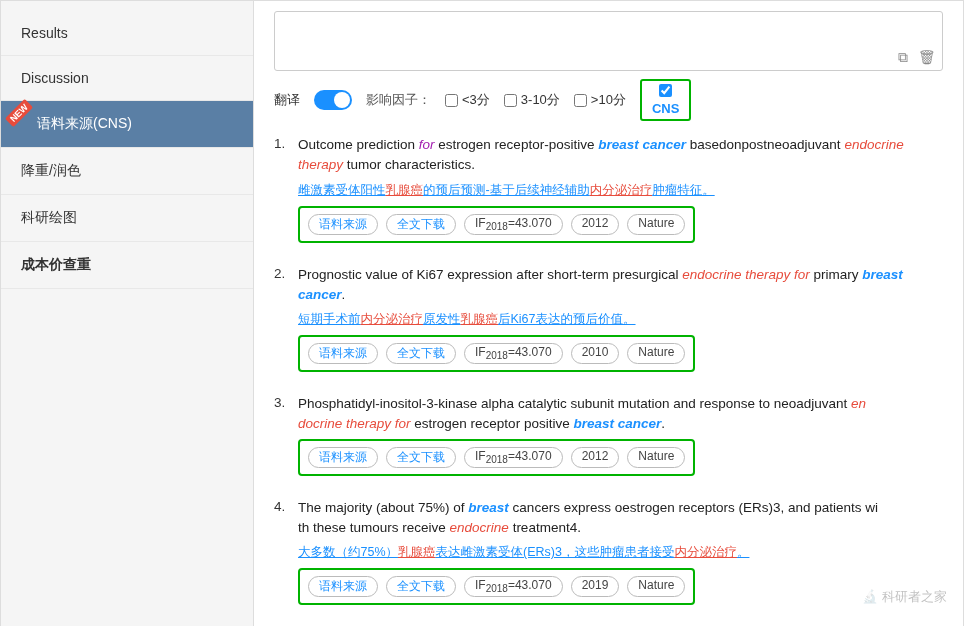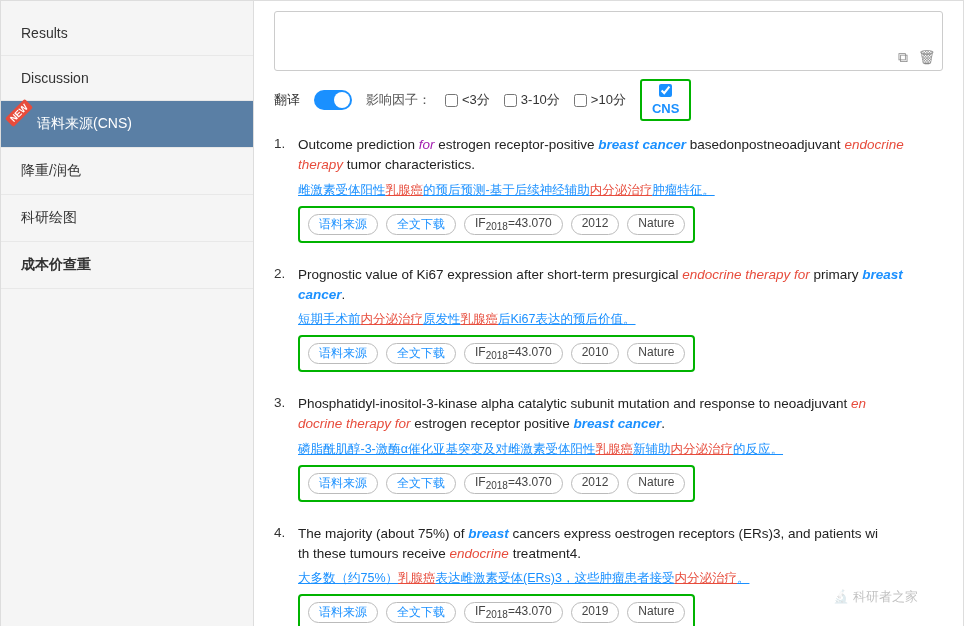--- a/index.html
+++ b/index.html
@@ -199,21 +199,21 @@
       cursor: pointer;
     }
     .tag.link {
       color: #1a90ff;
       cursor: pointer;
     }
 
     .watermark {
       position: fixed;
       bottom: 20px;
-      right: 46px;
+      right: 17px;
       color: rgba(0,0,0,0.25);
       font-size: 13px;
       pointer-events: none;
     }
 
     ol.numbered {
       list-style: none;
       counter-reset: result-counter;
       padding-left: 0;
     }
@@ -330,23 +330,20 @@
             <span class="tag">Nature</span>
           </div>
         </div>
       </li>
 
       <li>
         <div class="item-body">
           <div class="result-title">
             Phosphatidyl-inositol-3-kinase alpha catalytic subunit mutation and response to neoadjuvant <em class="red-italic">en<br>docrine therapy for</em> estrogen receptor positive <em class="blue-bold">breast cancer</em>.
           </div>
-          <div class="result-cn">
-            磷脂酰肌醇-3-激酶α催化亚基突变及对雌激素受体阳性<span class="red-ul">乳腺癌</span>新辅助<span class="red-ul">内分泌治疗</span>的反应。
-          </div>
           <div class="tags">
             <span class="tag link">语料来源</span>
             <span class="tag link">全文下载</span>
             <span class="tag">IF<sub>2018</sub>=43.070</span>
             <span class="tag">2012</span>
             <span class="tag">Nature</span>
           </div>
         </div>
       </li>
 

